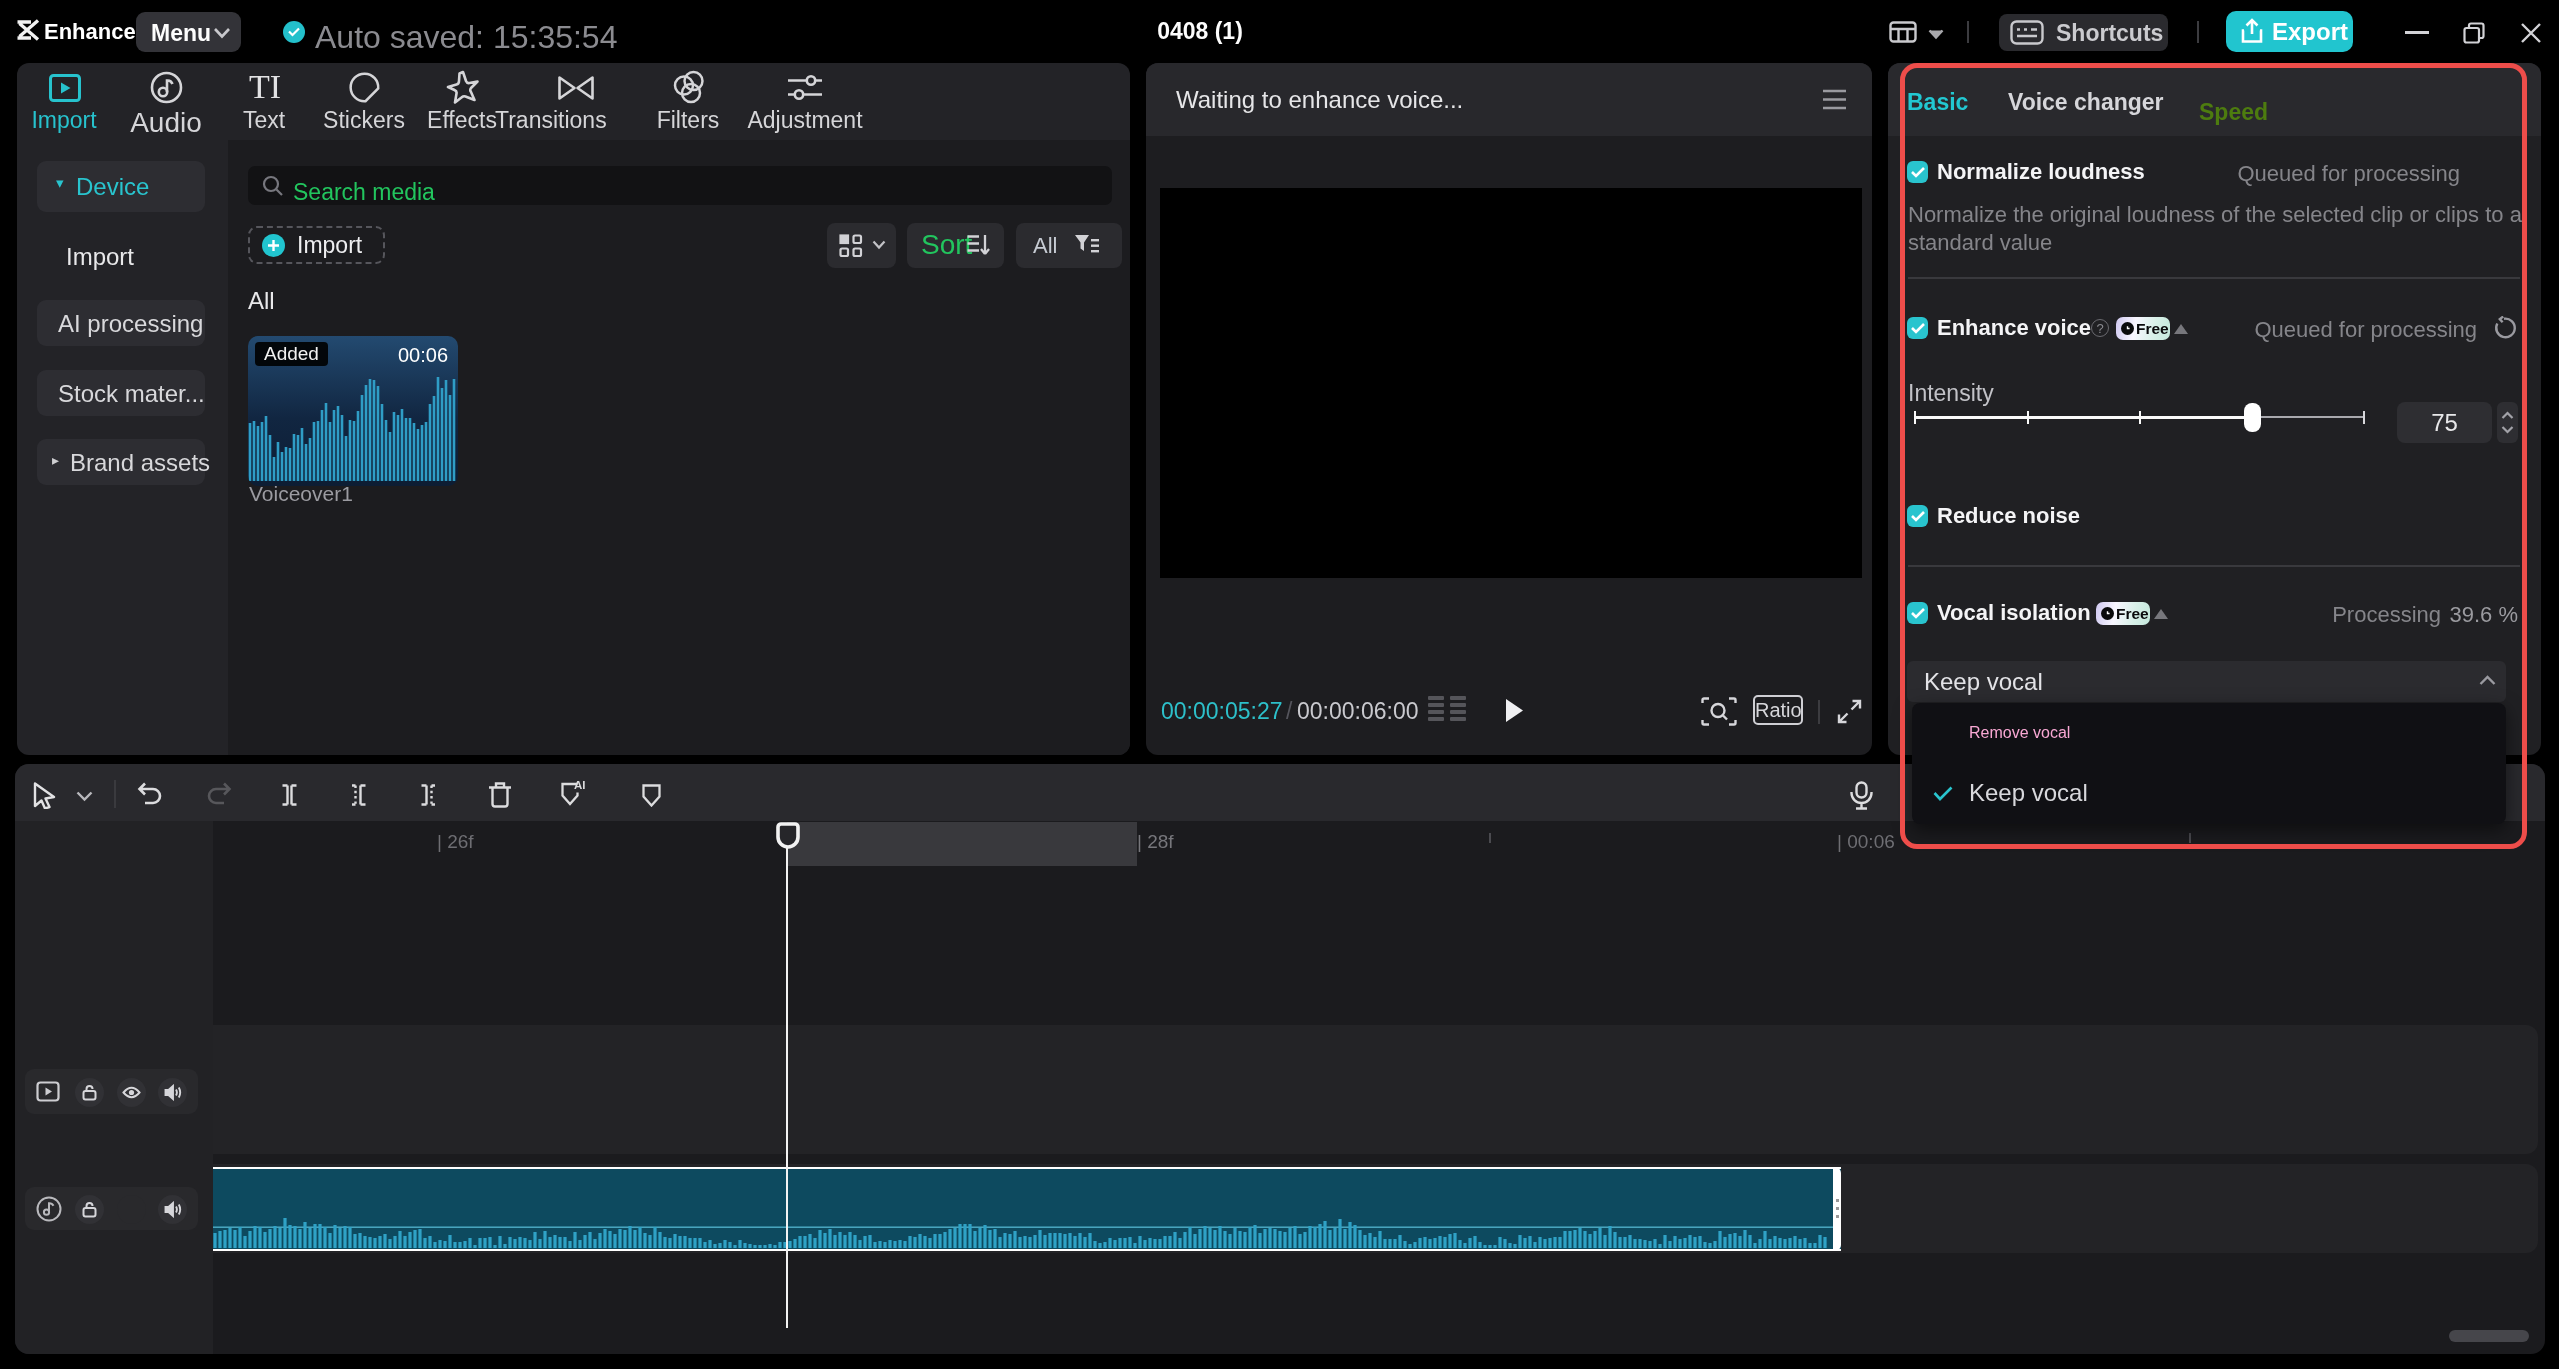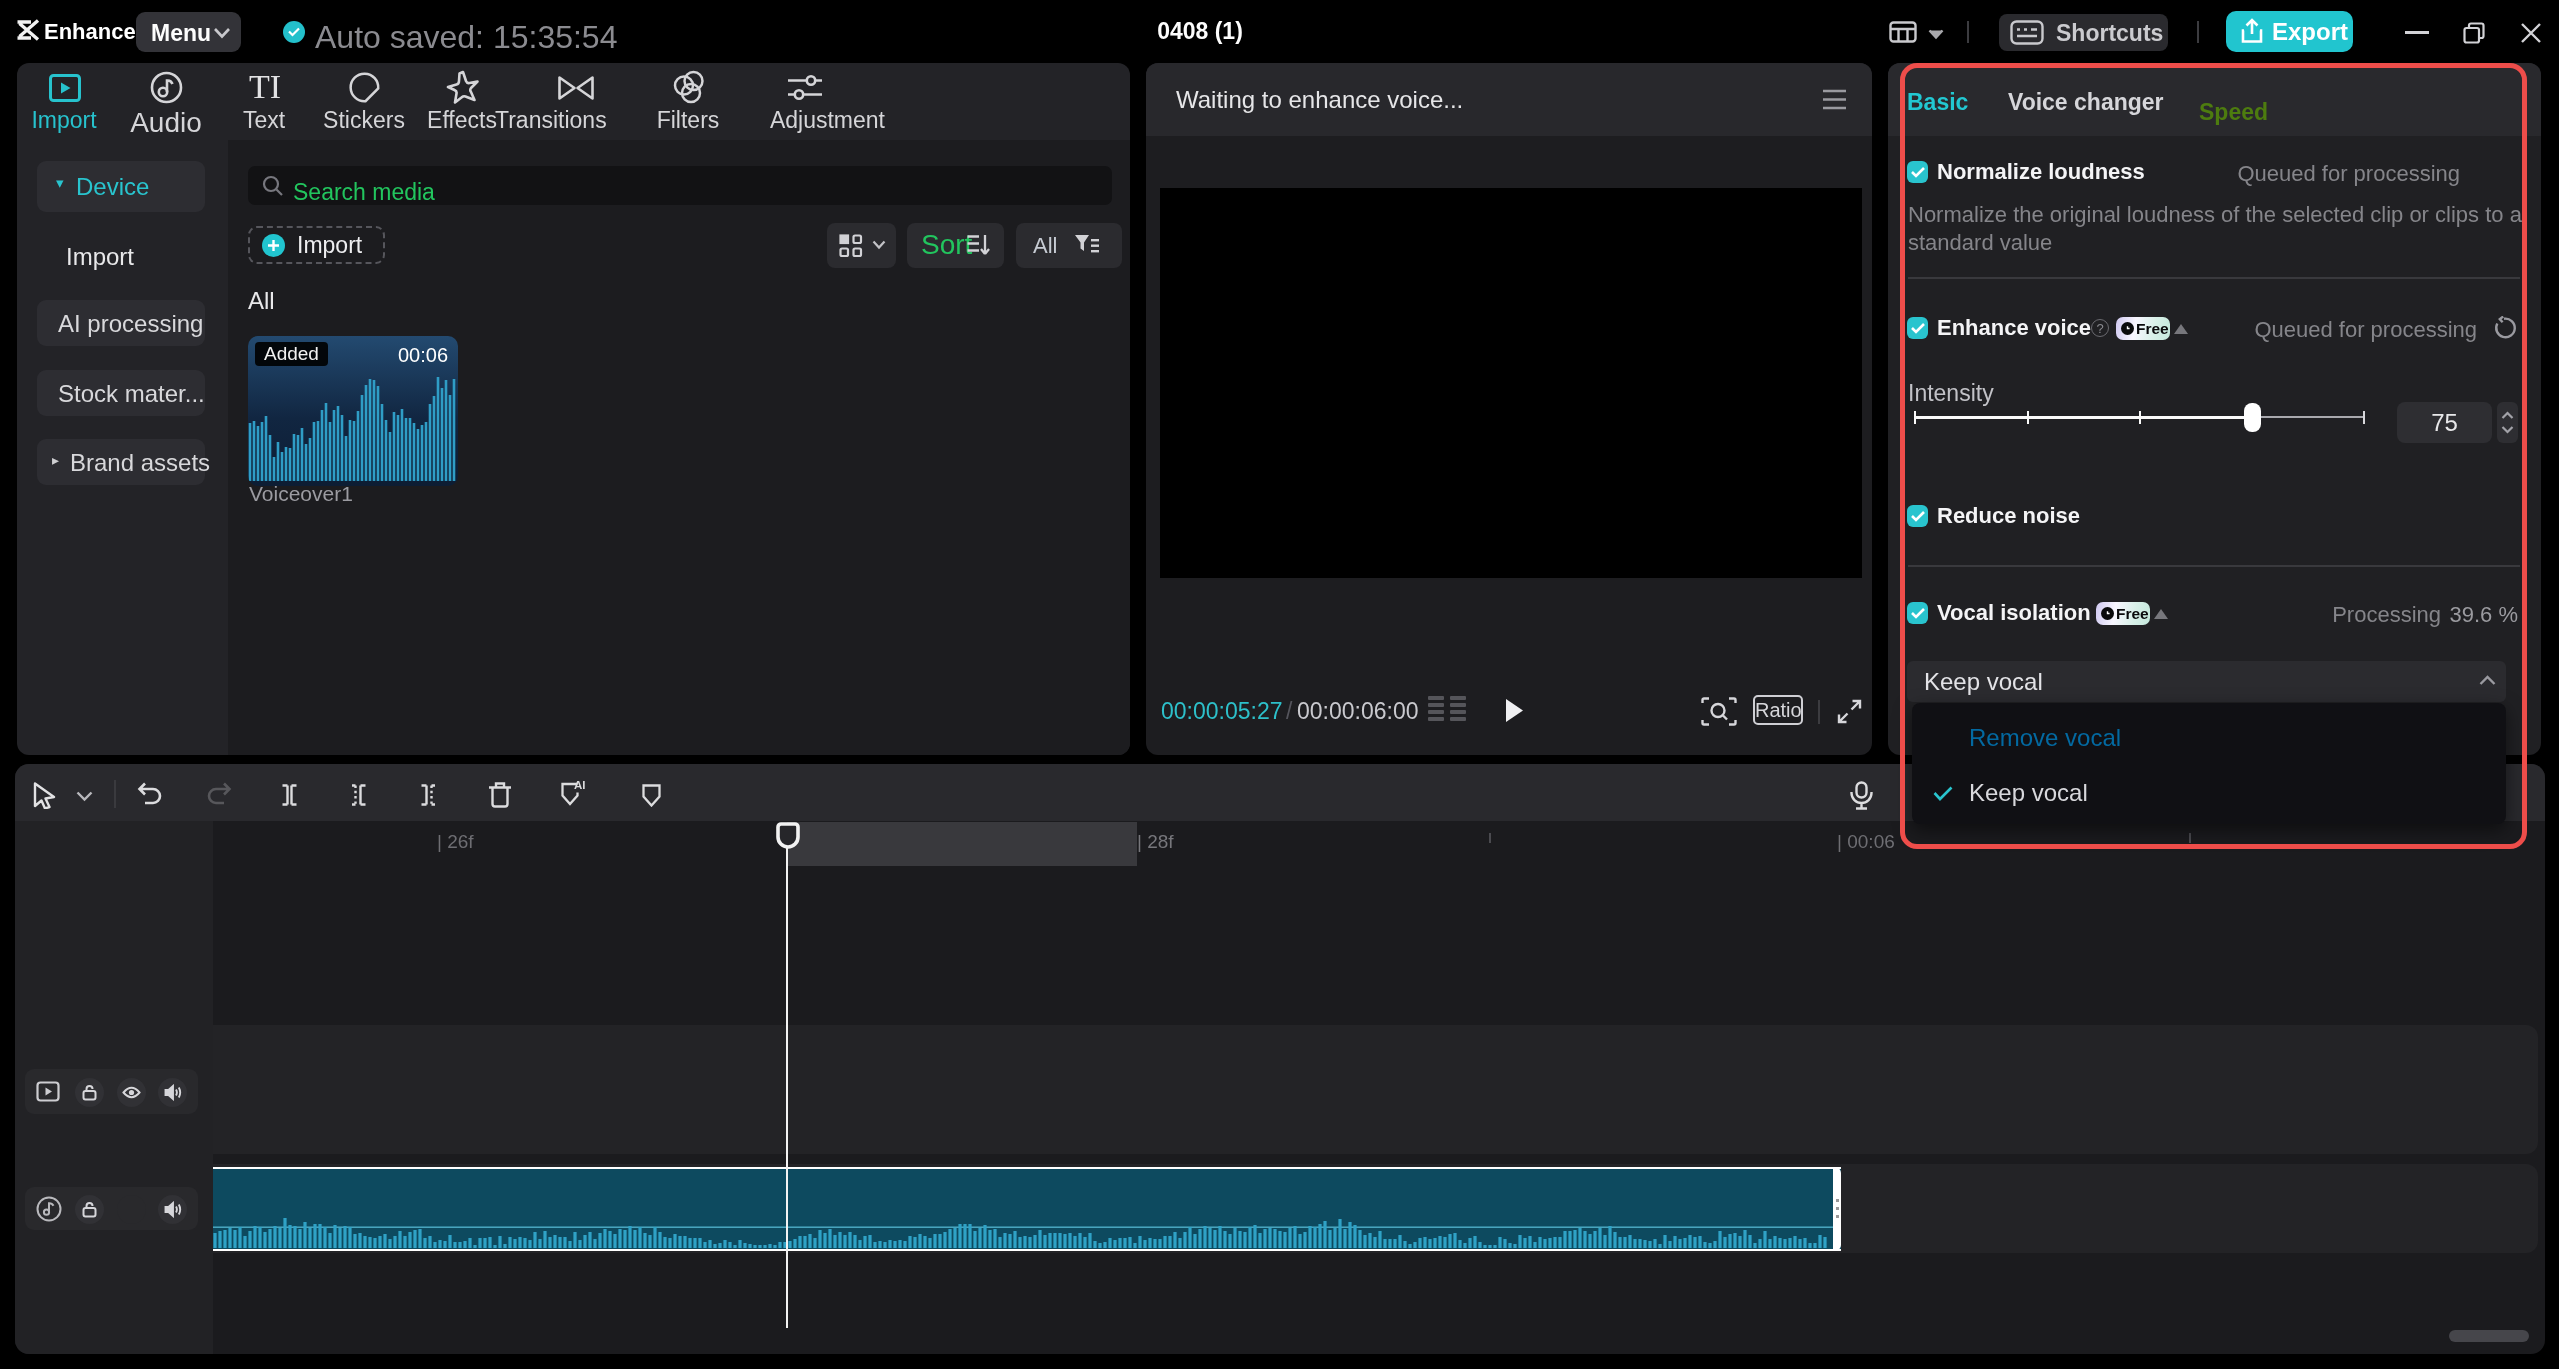--- a/index.html
+++ b/index.html
@@ -53,21 +53,21 @@
 
 <div class="ab" style="left:17px;top:63px;width:1113px;height:692px;background:#232327;border-radius:12px"></div>
 <div class="ab" style="left:228px;top:140px;width:902px;height:615px;background:#1c1c1f;border-radius:0 0 12px 0"></div>
 <div class="ab" style="left:-16px;top:107px;width:160px;text-align:center;color:#27c2cd;font-size:23px">Import</div>
 <div class="ab" style="left:86px;top:107px;width:160px;text-align:center;color:#d5d5d8;font-size:28px">Audio</div>
 <div class="ab" style="left:184px;top:107px;width:160px;text-align:center;color:#d5d5d8;font-size:23px">Text</div>
 <div class="ab" style="left:284px;top:107px;width:160px;text-align:center;color:#d5d5d8;font-size:23px">Stickers</div>
 <div class="ab" style="left:382px;top:107px;width:160px;text-align:center;color:#d5d5d8;font-size:23px">Effects</div>
 <div class="ab" style="left:495px;top:107px;width:160px;text-align:left;color:#d5d5d8;font-size:23px">Transitions</div>
 <div class="ab" style="left:608px;top:107px;width:160px;text-align:center;color:#d5d5d8;font-size:23px">Filters</div>
-<div class="ab" style="left:725px;top:107px;width:160px;text-align:right;color:#d5d5d8;font-size:23px">Adjustment</div>
+<div class="ab" style="left:725px;top:107px;width:160px;text-align:center;color:#d5d5d8;font-size:23px">Adjustment</div>
 
 <svg class="ic" style="left:49px;top:74px" width="32" height="28" viewBox="0 0 32 28" fill="none" stroke="#27c2cd" stroke-width="3">
     <rect x="1.5" y="1.5" width="29" height="25" rx="3"></rect>
     <path d="M12 8.5 L21.5 14 L12 19.5 Z" fill="#27c2cd" stroke="none"></path>
   </svg>
 <svg class="ic" style="left:150px;top:71px" width="33" height="33" viewBox="0 0 33 33" fill="none" stroke="#d5d5d8" stroke-width="2.6">
     <circle cx="16.5" cy="16.5" r="14.5"></circle>
     <circle cx="13" cy="21" r="4.2"></circle>
     <path d="M17 21 V9.5 Q21 9 22.5 13"></path>
   </svg>
@@ -358,17 +358,17 @@
     <path d="M7 0 L14 10 H0 Z"></path>
   </svg>
 <div class="ab" style="right:118px;top:602px;color:#85858a;font-size:22px">Processing</div>
 <div class="ab" style="right:41px;top:602px;color:#9a9a9f;font-size:22px">39.6 %</div>
 <div class="ab" style="left:1907px;top:661px;width:599px;height:41px;background:#2b2b2f;border-radius:6px"></div>
 <div class="ab" style="left:1924px;top:668px;color:#e3e3e7;font-size:24px">Keep vocal</div>
 <svg class="ab" style="left:2479px;top:675px" width="17" height="11" viewBox="0 0 17 11" fill="none" stroke="#9a9aa0" stroke-width="2.4">
     <path d="M1.5 9 L8.5 2 L15.5 9"></path>
   </svg>
 <div class="ab" style="left:1912px;top:703px;width:594px;height:121px;background:#101014;border-radius:8px;box-shadow:0 6px 18px rgba(0,0,0,.5)"></div>
-<div class="ab" style="left:1969px;top:724px;color:#0369a1;font-size:24px">Remove vocal</div>
+<div class="ab" style="left:1969px;top:724px;color:#f9a8d4;font-size:16px">Remove vocal</div>
 <div class="ab" style="left:1969px;top:779px;color:#d8d8dc;font-size:24px">Keep vocal</div>
 <svg class="ab" style="left:1933px;top:786px" width="20" height="15" viewBox="0 0 20 15" fill="none" stroke="#29c4ce" stroke-width="2.6">
     <path d="M1.5 7 L7 13 L18.5 1.5"></path>
   </svg>
 <div class="ab" style="left:1899.5px;top:62.5px;width:627.5px;height:786.5px;border:5.5px solid #ee4d4a;border-radius:17px"></div>
 </body></html>

